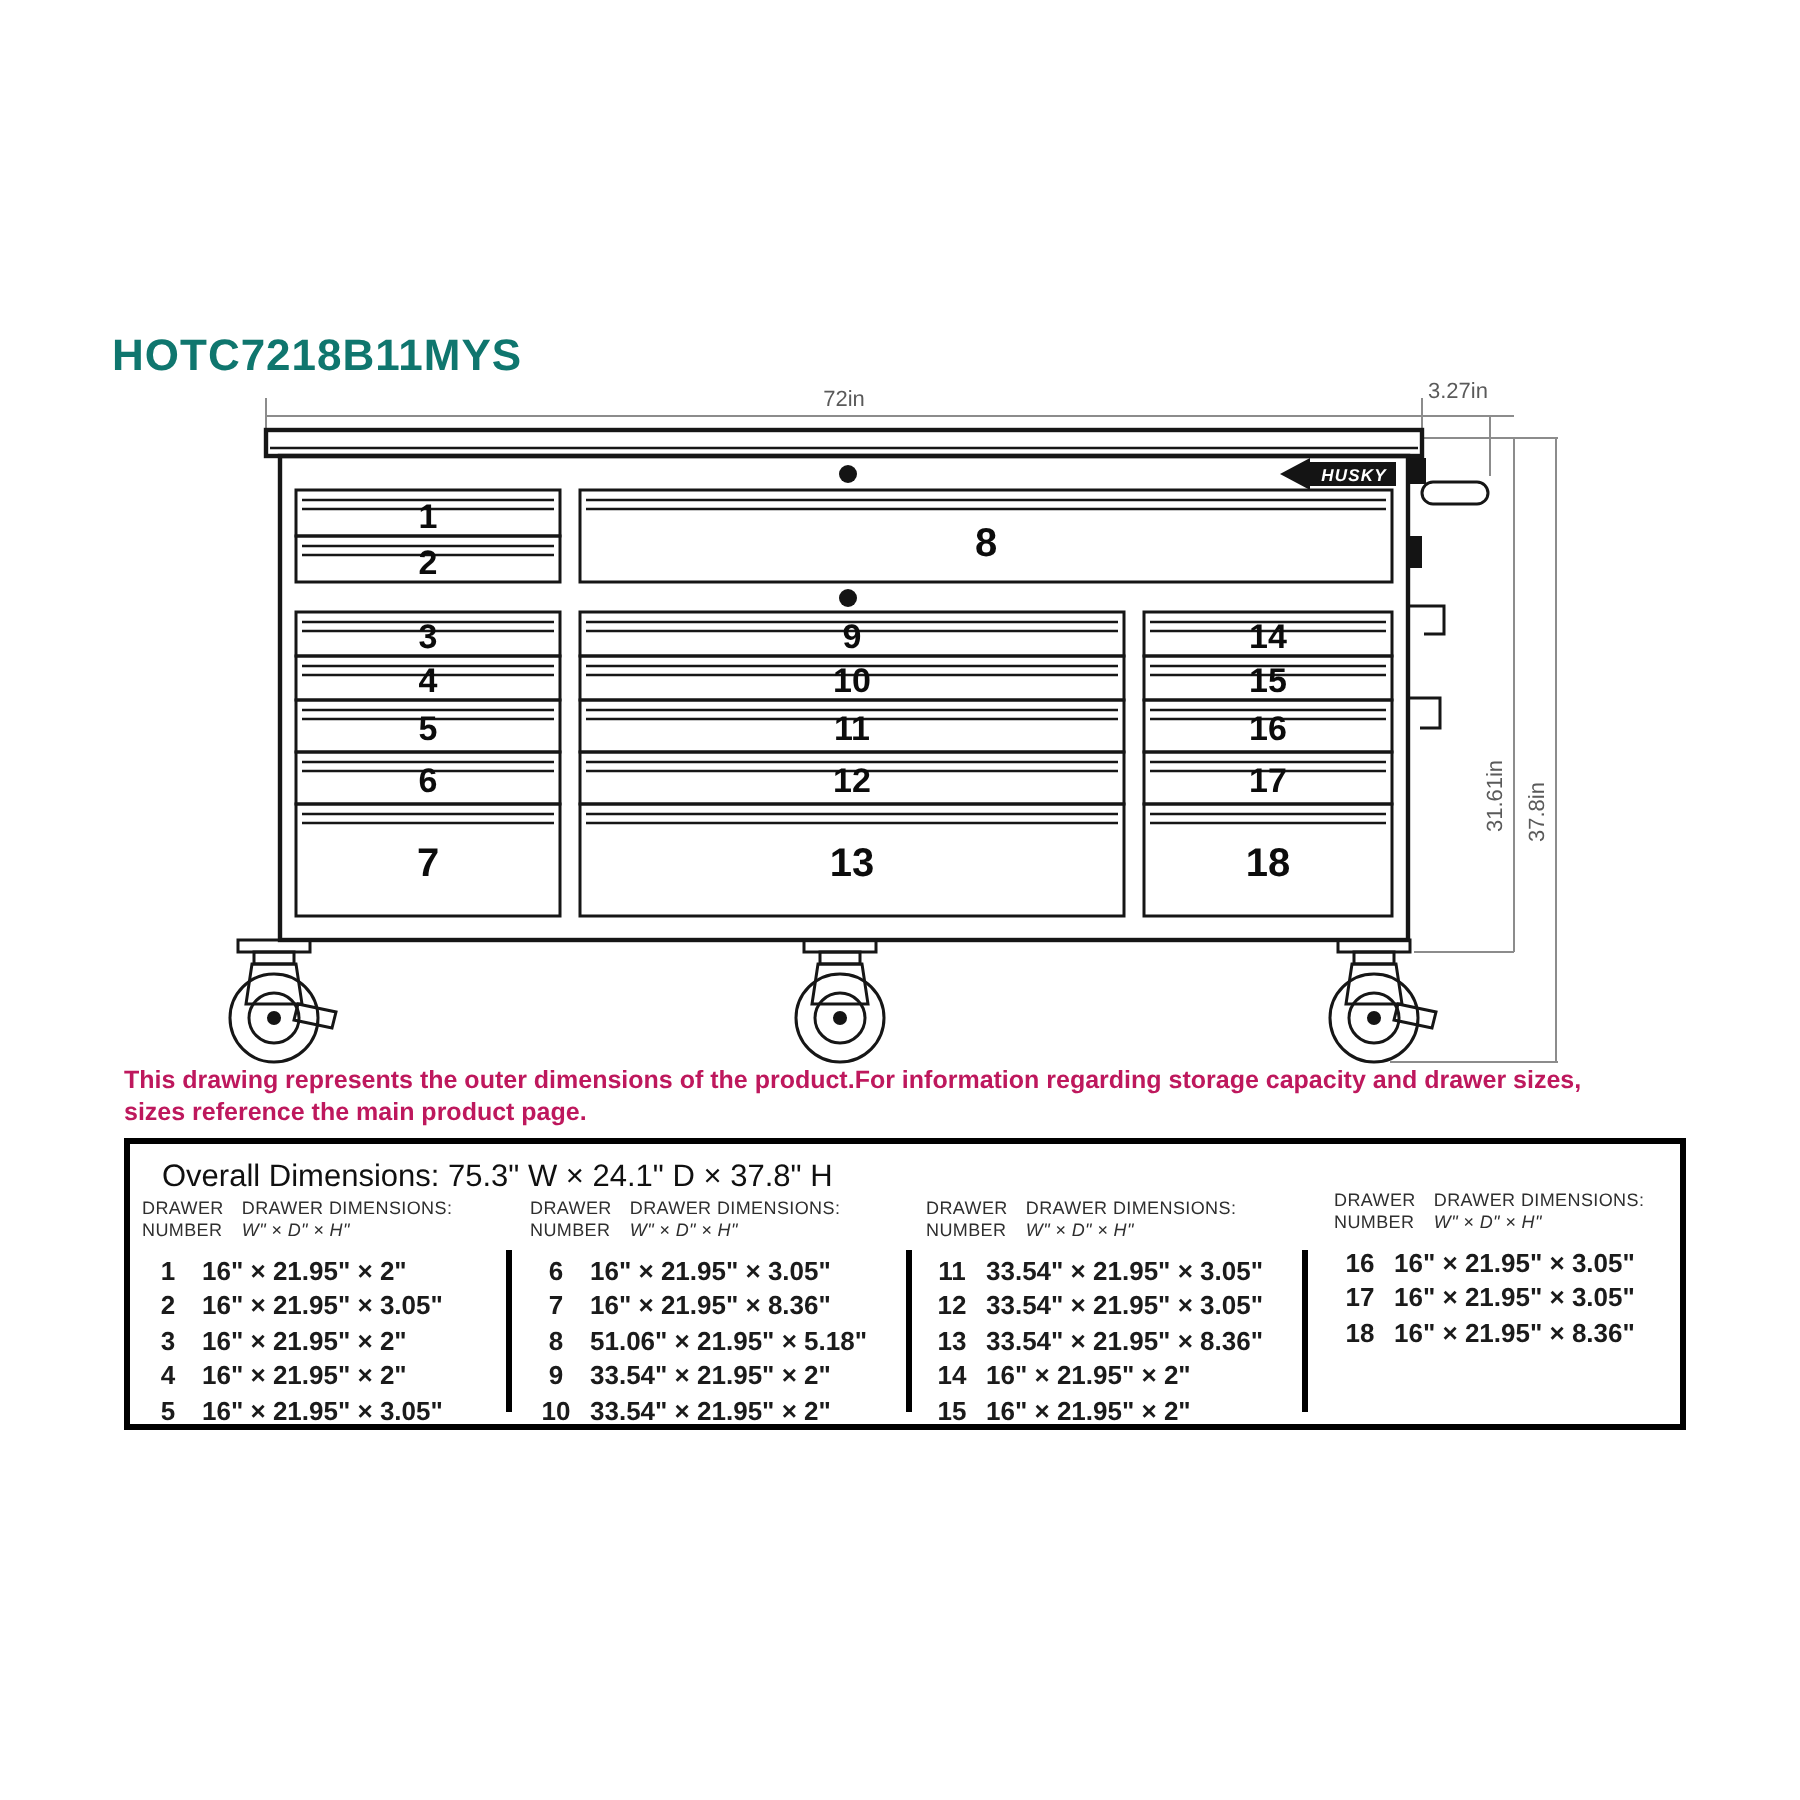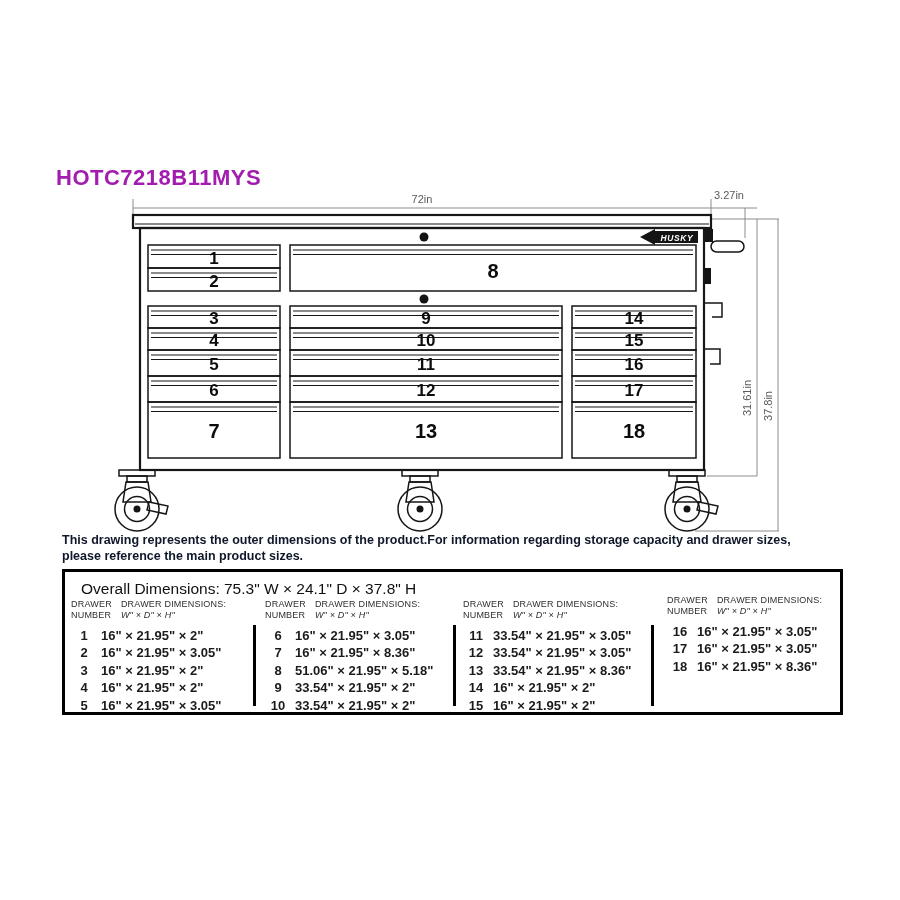--- a/index.html
+++ b/index.html
@@ -1,34 +1,34 @@
 <!DOCTYPE html>
 <html><head>
 <meta charset="utf-8">
 <style>
   html,body{margin:0;padding:0;background:#fff;}
   .page{position:relative;width:900px;height:900px;background:#ffffff;overflow:hidden;
         font-family:"Liberation Sans",sans-serif;color:#111;}
   .title{position:absolute;left:56px;top:165px;font-size:22px;font-weight:700;
-         letter-spacing:.5px;color:#a21caf;}
+         letter-spacing:.5px;color:#0f766e;}
   svg.drawing{position:absolute;left:0;top:0;}
   
   .ln2{stroke:#161616;stroke-width:2.2;fill:none;}
   .ln15{stroke:#161616;stroke-width:1.5;fill:none;}
   .ln12{stroke:#161616;stroke-width:1.2;fill:none;}
   .solid{fill:#141414;stroke:none;}
   .dim{stroke:#8c8c8c;stroke-width:1;fill:none;}
   .dimtext{fill:#5a5a5a;font-size:11px;text-anchor:middle;}
   .dnum{fill:#0c0c0c;font-size:17px;font-weight:700;text-anchor:middle;}
   .big{font-size:20px;}
   .logo-text{fill:#ffffff;font-size:8.5px;font-weight:700;font-style:italic;
              letter-spacing:.6px;text-anchor:middle;}
   
   .note{position:absolute;left:62px;top:533px;width:800px;font-size:12.5px;
-        font-weight:700;line-height:1.24;color:#0f172a;}
+        font-weight:700;line-height:1.24;color:#be185d;}
   
   .dims-table{position:absolute;left:62px;top:569px;width:781px;height:146px;
               border:3px solid #000;box-sizing:border-box;background:#fff;}
   .overall{position:absolute;left:16px;top:8px;font-size:15.5px;color:#101010;}
   .tgroup{position:absolute;top:27px;width:182px;}
   .g1{left:6px;} .g2{left:200px;} .g3{left:398px;} .g4{left:602px;top:23px;}
   .thead{display:flex;gap:9px;font-size:9px;line-height:1.2;color:#2e2e2e;
          letter-spacing:.2px;margin-bottom:6px;}
   .th-dims .it{font-style:italic;}
   .trow{display:flex;align-items:center;height:17.5px;font-size:13px;
@@ -196,21 +196,21 @@
       <polygon class="ln15" points="676,482 698,482 701,502 673,502"></polygon>
       <circle class="ln15" cx="687" cy="509" r="22"></circle>
       <circle class="ln15" cx="687" cy="509" r="12.5"></circle>
       <circle class="solid" cx="687" cy="509" r="3.5"></circle>
       <polygon class="ln15" points="699,502 718,506 716,514 697,510"></polygon>
     </g>
   </svg>
 
   <div class="note">
     <span>This drawing represents the outer dimensions of the product.For information regarding storage capacity and drawer sizes,</span><br>
-    <span>please reference the main product sizes.</span>
+    <span>sizes reference the main product page.</span>
   </div>
 
   <div class="dims-table">
     <div class="overall">Overall Dimensions: 75.3" W × 24.1" D × 37.8" H</div>
 
     <div class="tgroup g1">
       <div class="thead">
         <div class="th-num"><span>DRAWER</span><br><span>NUMBER</span></div>
         <div class="th-dims"><span>DRAWER DIMENSIONS:</span><br><span class="it">W" × D" × H"</span></div>
       </div>

